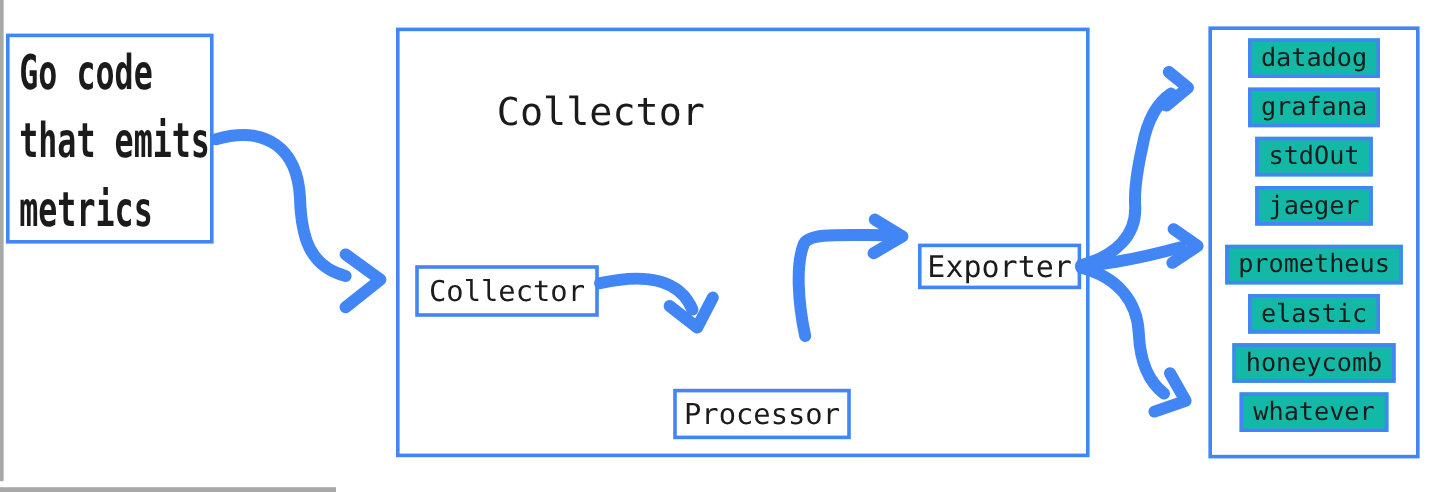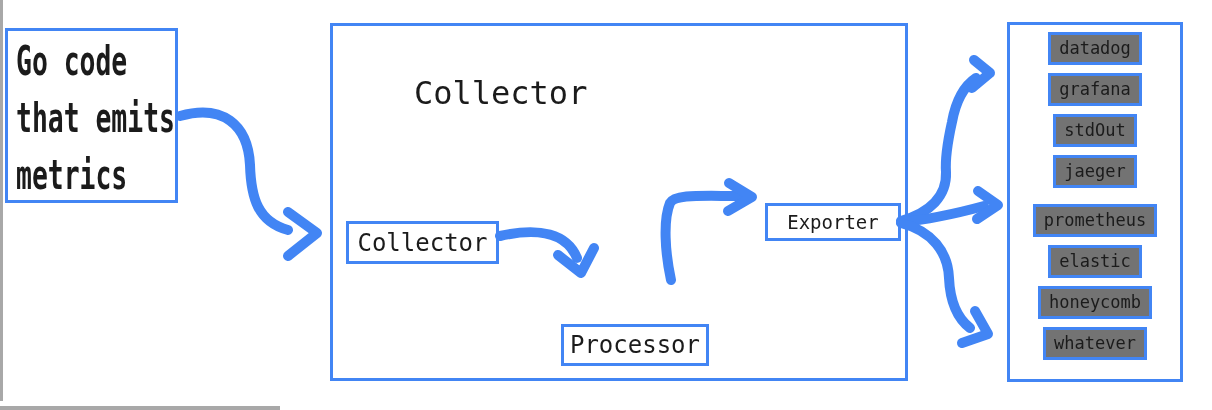--- a/index.html
+++ b/index.html
@@ -33,31 +33,31 @@
     position:absolute;left:81px;top:48px;
     font-size:32px;color:var(--text);white-space:nowrap;
   }
   .stage-box{
     position:absolute;box-sizing:border-box;border:3px solid var(--accent);background:#fff;
     display:flex;align-items:center;justify-content:center;
     color:var(--text);white-space:nowrap;
   }
   .receiver-box{left:13px;top:195px;width:153px;height:43px;font-size:24px;}
   .processor-box{left:228px;top:261px;width:148px;height:42px;font-size:24px;margin-top:37px;}
-  .exporter-box{left:432px;top:177px;width:136px;height:38px;font-size:19px;}
+  .exporter-box{left:432px;top:177px;width:136px;height:38px;font-size:25px;}
 
   
   .sinks-panel{
     left:1007px;top:22px;width:176px;height:360px;
     display:flex;flex-direction:column;align-items:center;gap:8px;
     padding-top:7px;
   }
   .sink-item{
-    box-sizing:border-box;border:3px solid var(--accent);background:#737373;
-    font-size:17px;line-height:25px;padding:1px 8px;color:var(--text);
+    box-sizing:border-box;border:3px solid var(--accent);background:#14b8a6;
+    font-size:21px;line-height:25px;padding:1px 8px;color:var(--text);
     white-space:nowrap;flex:0 0 auto;
   }
   .sink-item.gap-above{margin-top:8px;}
 
   
   .arrows{position:absolute;left:0;top:0;width:1212px;height:410px;pointer-events:none;}
   .arrows path{fill:none;stroke:var(--accent);stroke-width:10;stroke-linecap:round;stroke-linejoin:round;}
 </style>
 </head>
 <body>

